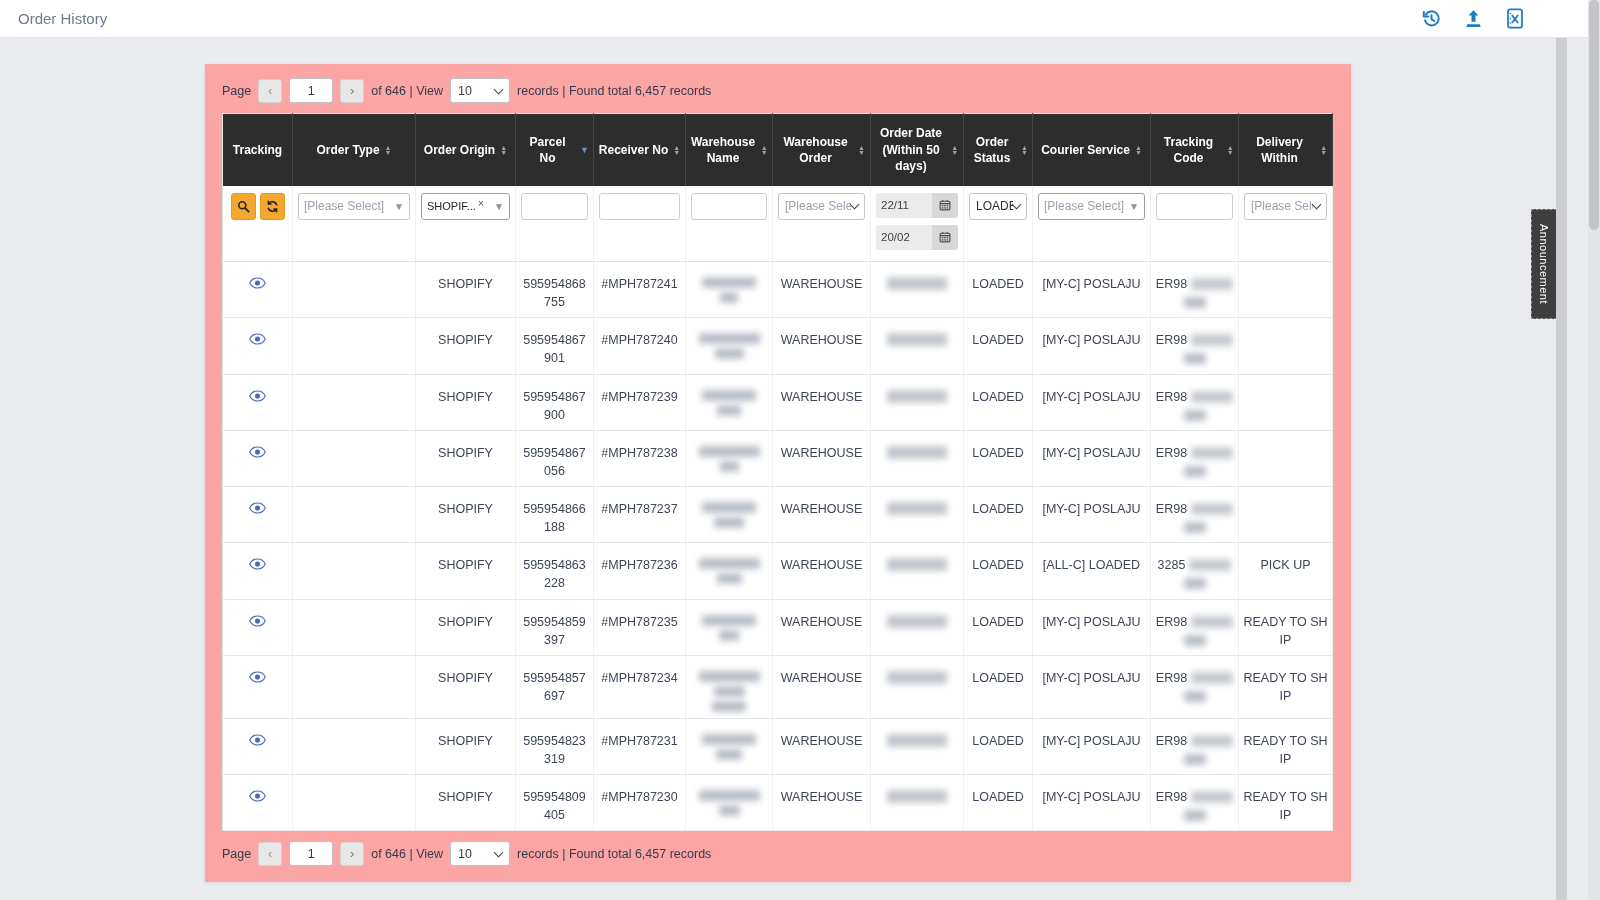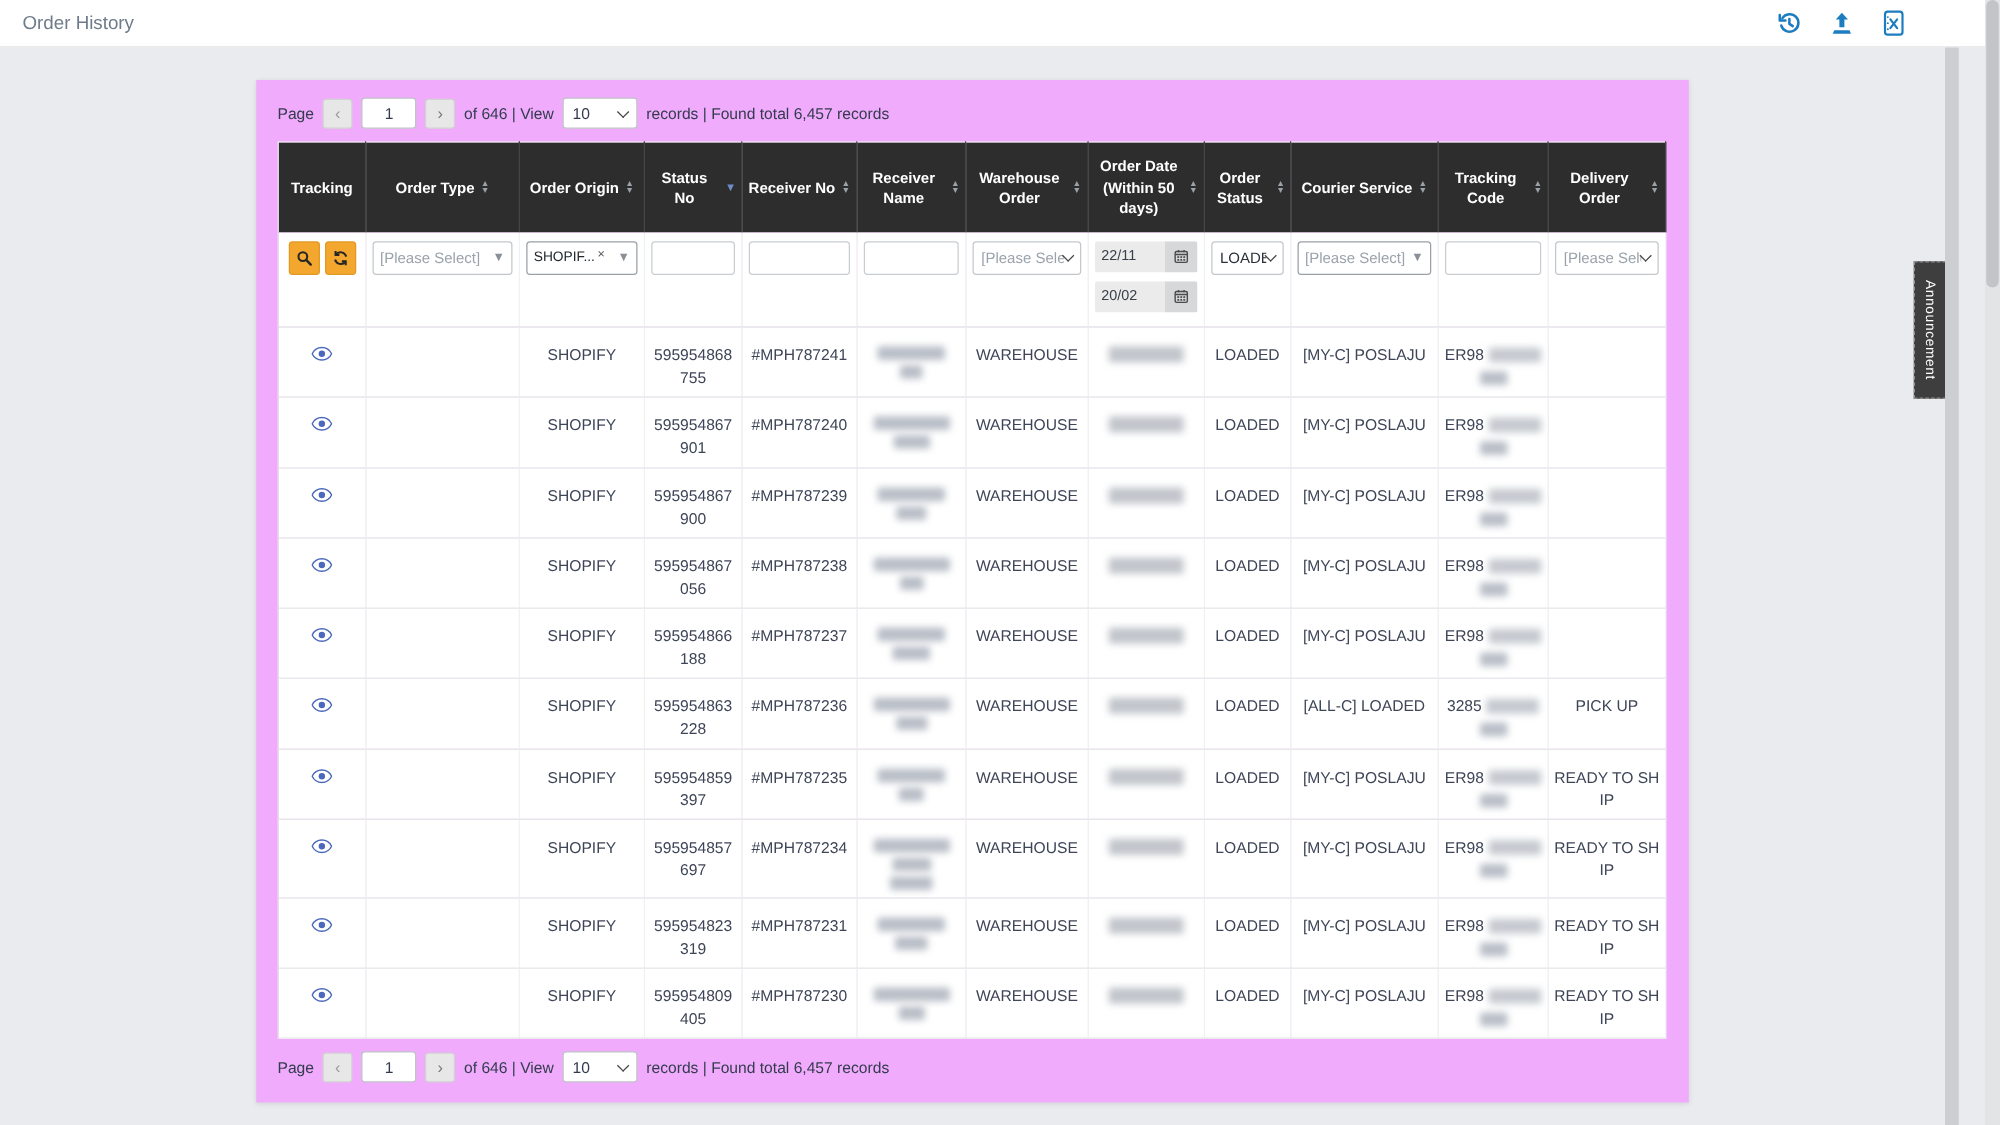--- a/index.html
+++ b/index.html
@@ -16,21 +16,21 @@
     display:flex; align-items:center; justify-content:space-between;
     padding:0 16px 0 18px;
   }
   .topbar-title { font-size:15px; color:#6e7b8a; }
   .topbar-icons { display:flex; align-items:center; gap:20px; margin-right:46px; }
   .tb-icon { width:22px; height:22px; display:flex; align-items:center; justify-content:center; cursor:pointer; }
 
   
   .card {
     position:absolute; left:205px; top:64px; width:1146px; height:818px;
-    background:#f0abfc; box-shadow:0 1px 4px rgba(0,0,0,.10);
+    background:#fca5a5; box-shadow:0 1px 4px rgba(0,0,0,.10);
     padding:14px 0 0 0;
   }
 
   
   .pagebar { display:flex; align-items:center; gap:7px; font-size:12.5px; color:#333c4e; margin:0 0 10px 17px; }
   .pagebar.bottom { margin:10px 0 0 17px; }
   .pg-btn {
     width:24px; height:24px; background:#e7e7e7; border:1px solid #d2d2d2; border-radius:3px;
     display:flex; align-items:center; justify-content:center; color:#9a9a9a; font-size:13px; cursor:pointer;
   }
@@ -196,36 +196,36 @@
             <div class="th-wrap">
               <span>Order Origin</span>
               <span class="sort">
                 <i>▲</i>
                 <i>▼</i>
               </span>
             </div>
           </th>
           <th>
             <div class="th-wrap">
-              <span>Status No</span>
+              <span>Parcel No</span>
               <span class="sort-desc">▼</span>
             </div>
           </th>
           <th>
             <div class="th-wrap">
               <span>Receiver No</span>
               <span class="sort">
                 <i>▲</i>
                 <i>▼</i>
               </span>
             </div>
           </th>
           <th>
             <div class="th-wrap">
-              <span>Receiver Name</span>
+              <span>Warehouse Name</span>
               <span class="sort">
                 <i>▲</i>
                 <i>▼</i>
               </span>
             </div>
           </th>
           <th>
             <div class="th-wrap">
               <span>Warehouse Order</span>
               <span class="sort">
@@ -265,21 +265,21 @@
             <div class="th-wrap">
               <span>Tracking Code</span>
               <span class="sort">
                 <i>▲</i>
                 <i>▼</i>
               </span>
             </div>
           </th>
           <th>
             <div class="th-wrap">
-              <span>Delivery Order</span>
+              <span>Delivery Within</span>
               <span class="sort">
                 <i>▲</i>
                 <i>▼</i>
               </span>
             </div>
           </th>
         </tr>
       <tr class="filter-row">
         <td style="text-align:center;">
           <span class="act-btn">

